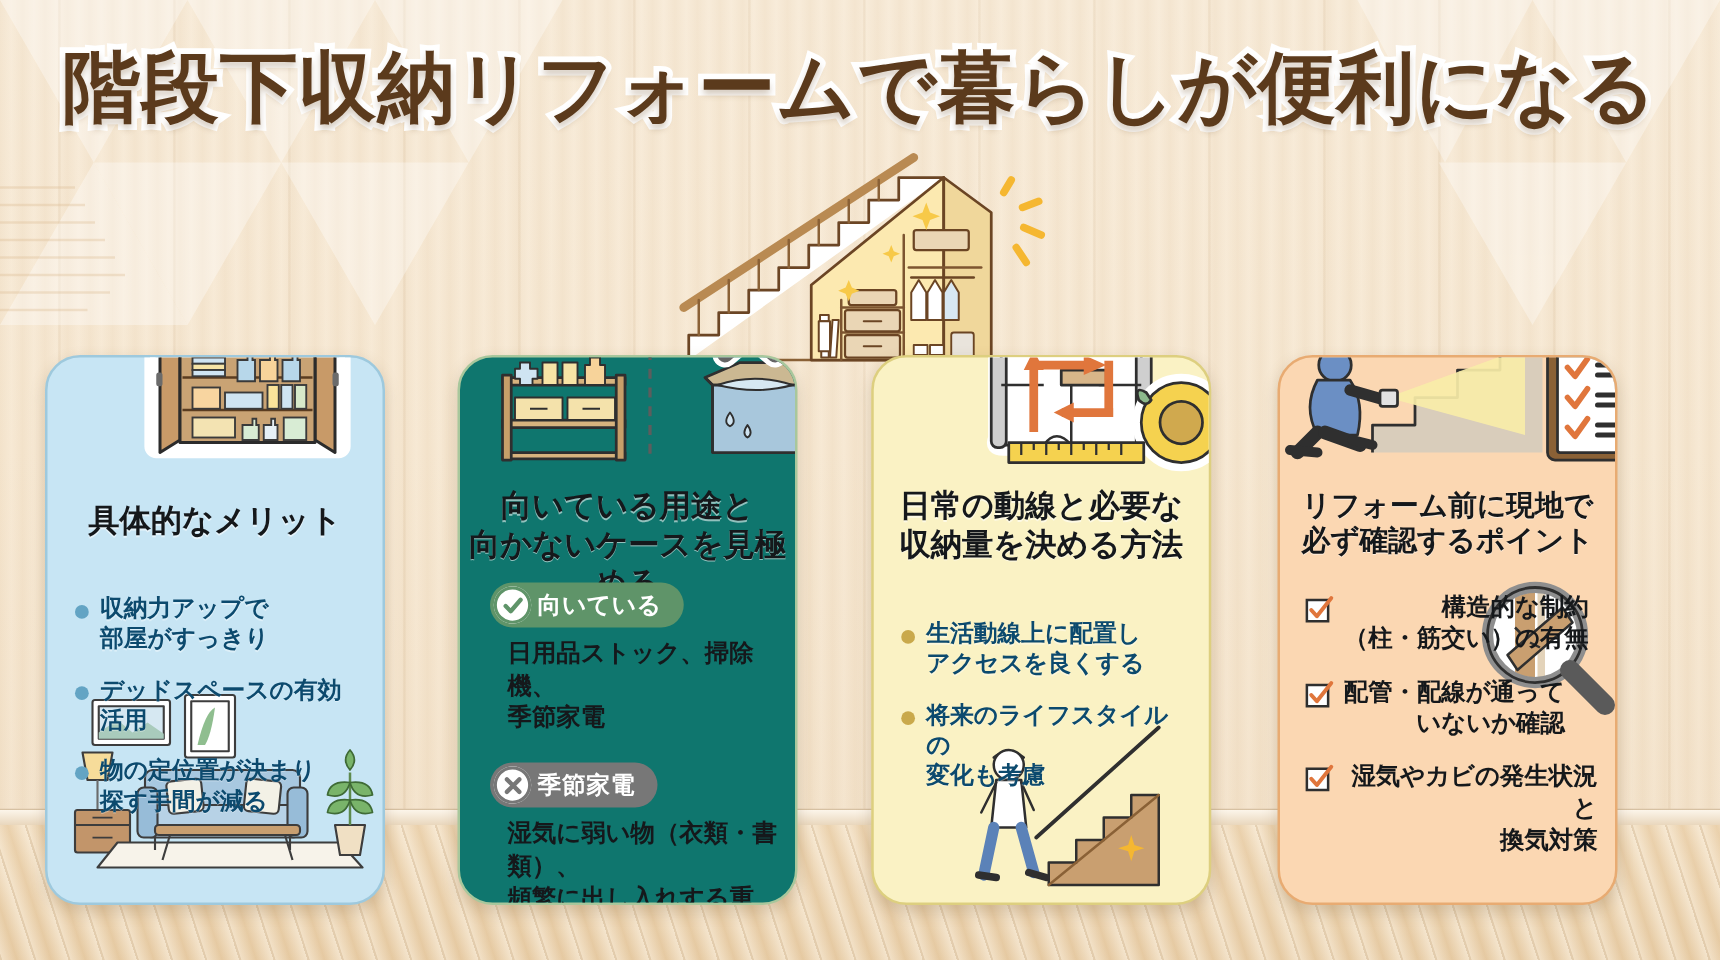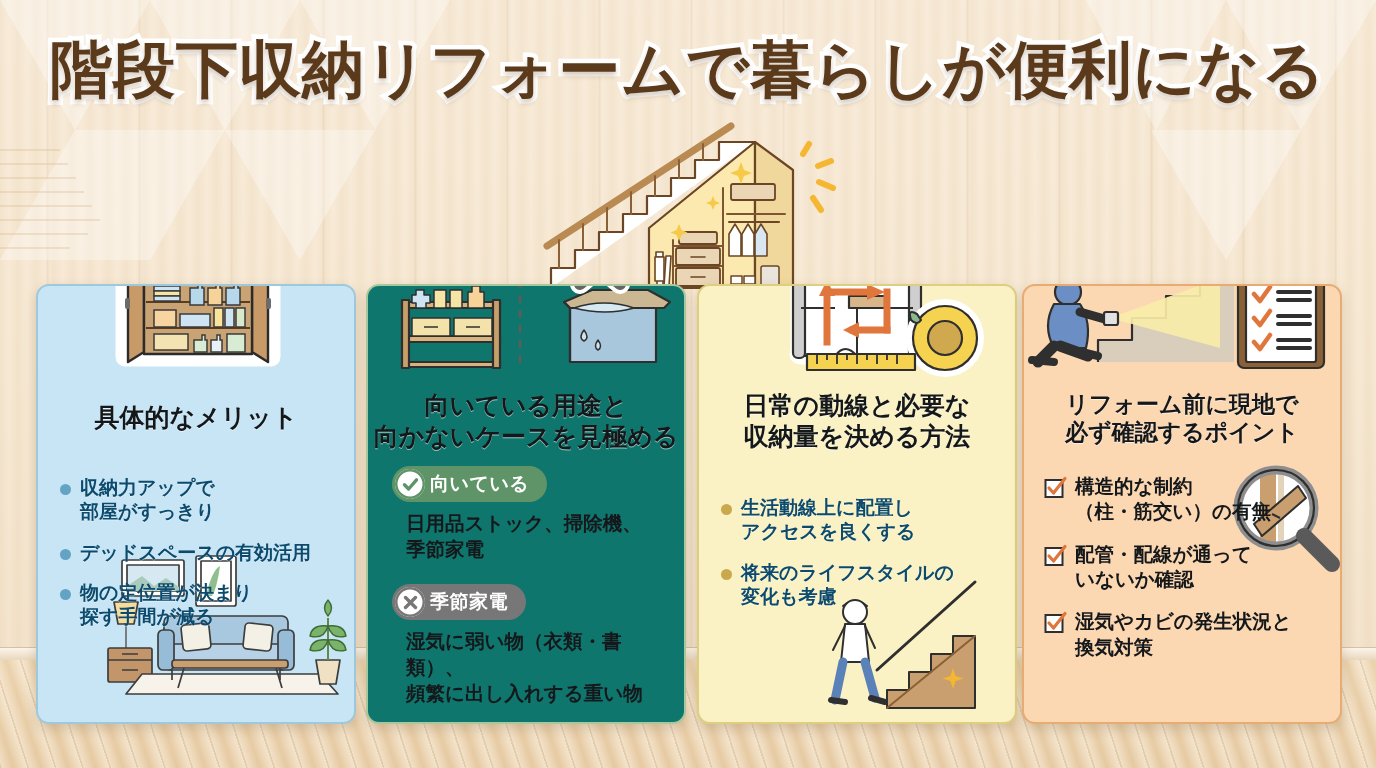--- a/index.html
+++ b/index.html
@@ -60,22 +60,22 @@
     paint-order: stroke fill;
     text-shadow:0 4px 5px rgba(120,85,45,.30);
     white-space:nowrap;
   }
 
   
   #hero { position:absolute; left:545px; top:118px; width:300px; height:175px; z-index:6; }
 
   
   .card {
-    position:absolute; top:284px; width:320px; height:440px;
-    border-radius:13px; z-index:8;
+    position:absolute; top:284px; width:272px; height:440px;
+    border-radius:28px; z-index:8;
     box-shadow:0 5px 12px rgba(120,90,55,.22);
     overflow:hidden;
   }
   #card1 { left:36px;   background:#c7e5f4; border:2px solid #9ec9dd; }
   #card2 { left:366px;  background:#0f766e; border:2px solid #a8c79c; }
   #card3 { left:697px;  background:#faf2c4; border:2px solid #ddcf7f; }
   #card4 { left:1022px; background:#fbd7b2; border:2px solid #e8ab72; }
 
   .card-art {
     position:absolute; top:-48px; left:0; width:100%; height:130px;
@@ -127,21 +127,21 @@
   .grp-body {
     margin:9px 0 0 14px; font-size:19.5px; font-weight:bold;
     color:#15181b; line-height:1.32;
   }
   .grp { margin-bottom:22px; }
 
   
   #card4 .checks { position:absolute; top:188px; left:20px; right:14px; z-index:3; }
   .chk-row {
     display:flex; align-items:flex-start; gap:9px; margin-bottom:17px;
-    font-size:19.5px; font-weight:bold; color:#15181b; line-height:1.3;
+    font-size:19.5px; font-weight:bold; color:#15181b; line-height:1.3;text-align:right;
   }
   .chkbox { flex:0 0 auto; width:22px; height:22px; margin-top:3px; }
 
   .card-deco { position:absolute; z-index:1; pointer-events:none; }
   svg { display:block; overflow:visible; }
 </style>
 </head>
 <body>
 
 <div id="bg">

